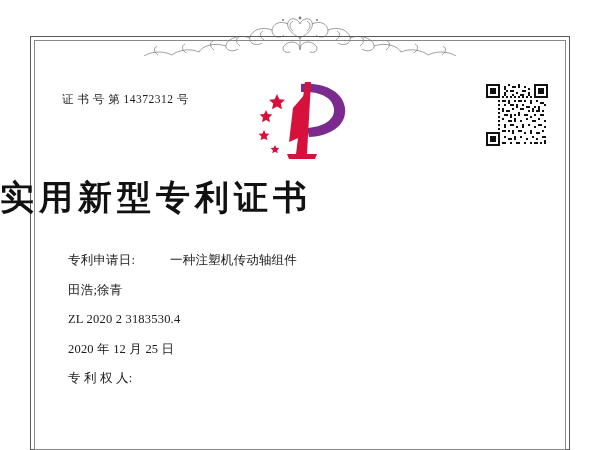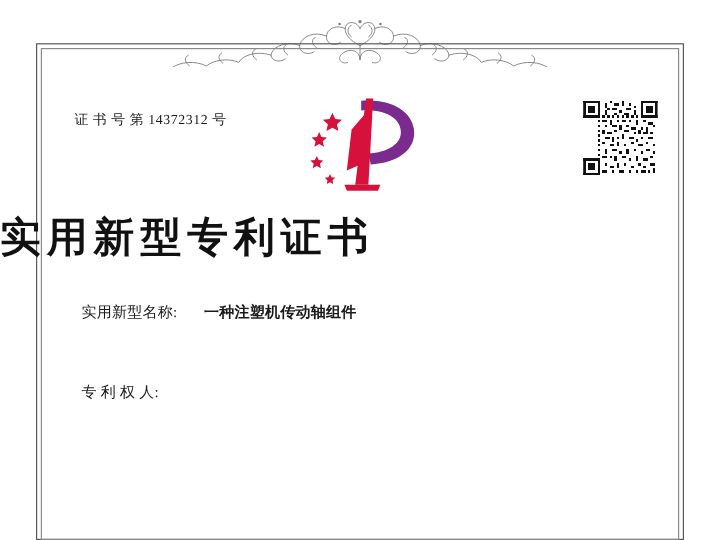--- a/index.html
+++ b/index.html
@@ -115,21 +115,20 @@
   .field-label {
     width: 102px;
     flex: 0 0 102px;
     letter-spacing: 0.2px;
     color: #1a1a1a;
   }
   .field-value {
     flex: 1 1 auto;
     color: #1a1a1a;
     letter-spacing: 0.2px;
-    font-weight: bold;
   }
 </style>
 </head>
 <body>
 
 <div id="certificate">
 
   <div class="top-ornament">
     <svg width="600" height="56" viewBox="0 0 600 56" xmlns="http://www.w3.org/2000/svg">
       <g stroke="#6e6e6e" stroke-width="0.7" fill="none" opacity="0.95">
@@ -327,31 +326,34 @@
         <polygon points="28,65 29.3,67.8 32.4,68.1 30.1,70.2 30.7,73.3 28,71.8 25.3,73.3 25.9,70.2 23.6,68.1 26.7,67.8"></polygon>
       </g>
     </svg>
   </div>
 
   <div class="main-title">实用新型专利证书</div>
 
   <div class="fields">
 
     <div class="field-row">
-      <span class="field-label">实用新型名称:</span>
+      <span class="field-label">专利申请日:</span>
       <span class="field-value">一种注塑机传动轴组件</span>
     </div>
 
     <div class="field-row">
-    </div>
-
-    <div class="field-row">
-    </div>
-
-    <div class="field-row">
+      <span class="field-value">田浩;徐青</span>
+    </div>
+
+    <div class="field-row">
+      <span class="field-value">ZL 2020 2 3183530.4</span>
+    </div>
+
+    <div class="field-row">
+      <span class="field-value">2020 年 12 月 25 日</span>
     </div>
 
     <div class="field-row">
       <span class="field-label">专  利  权  人:</span>
     </div>
 
 
   </div>
 
 </div>

